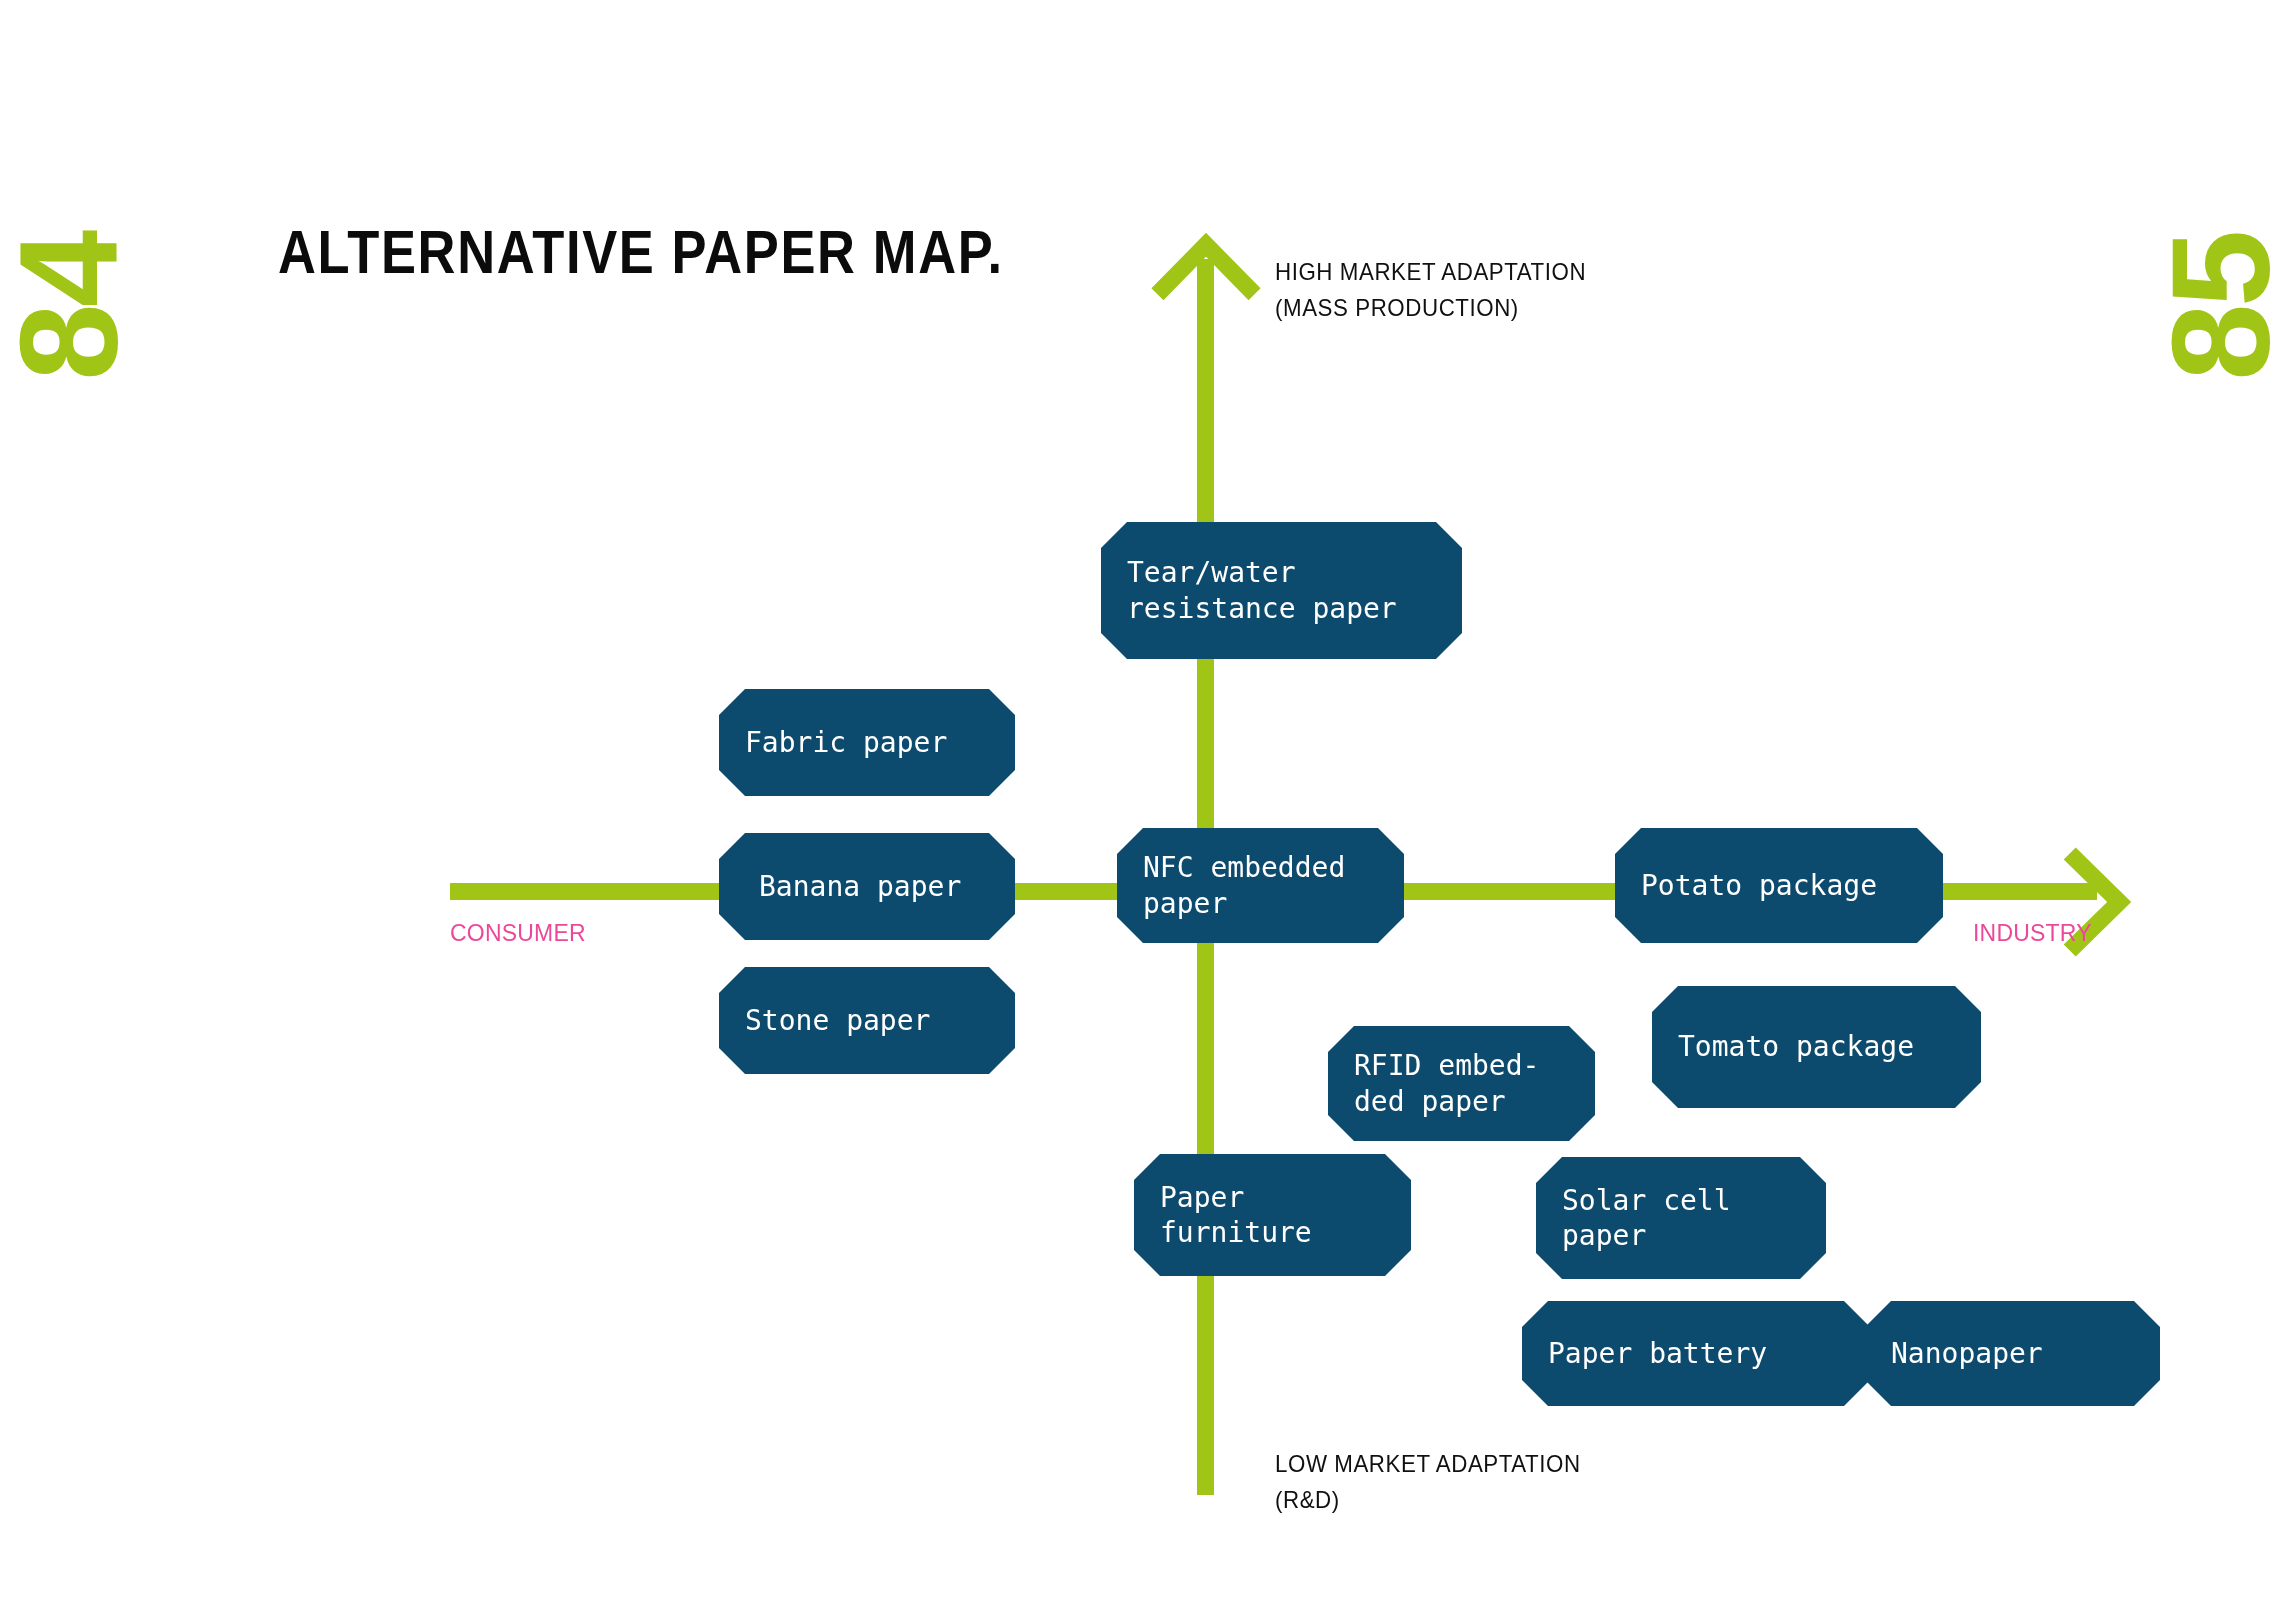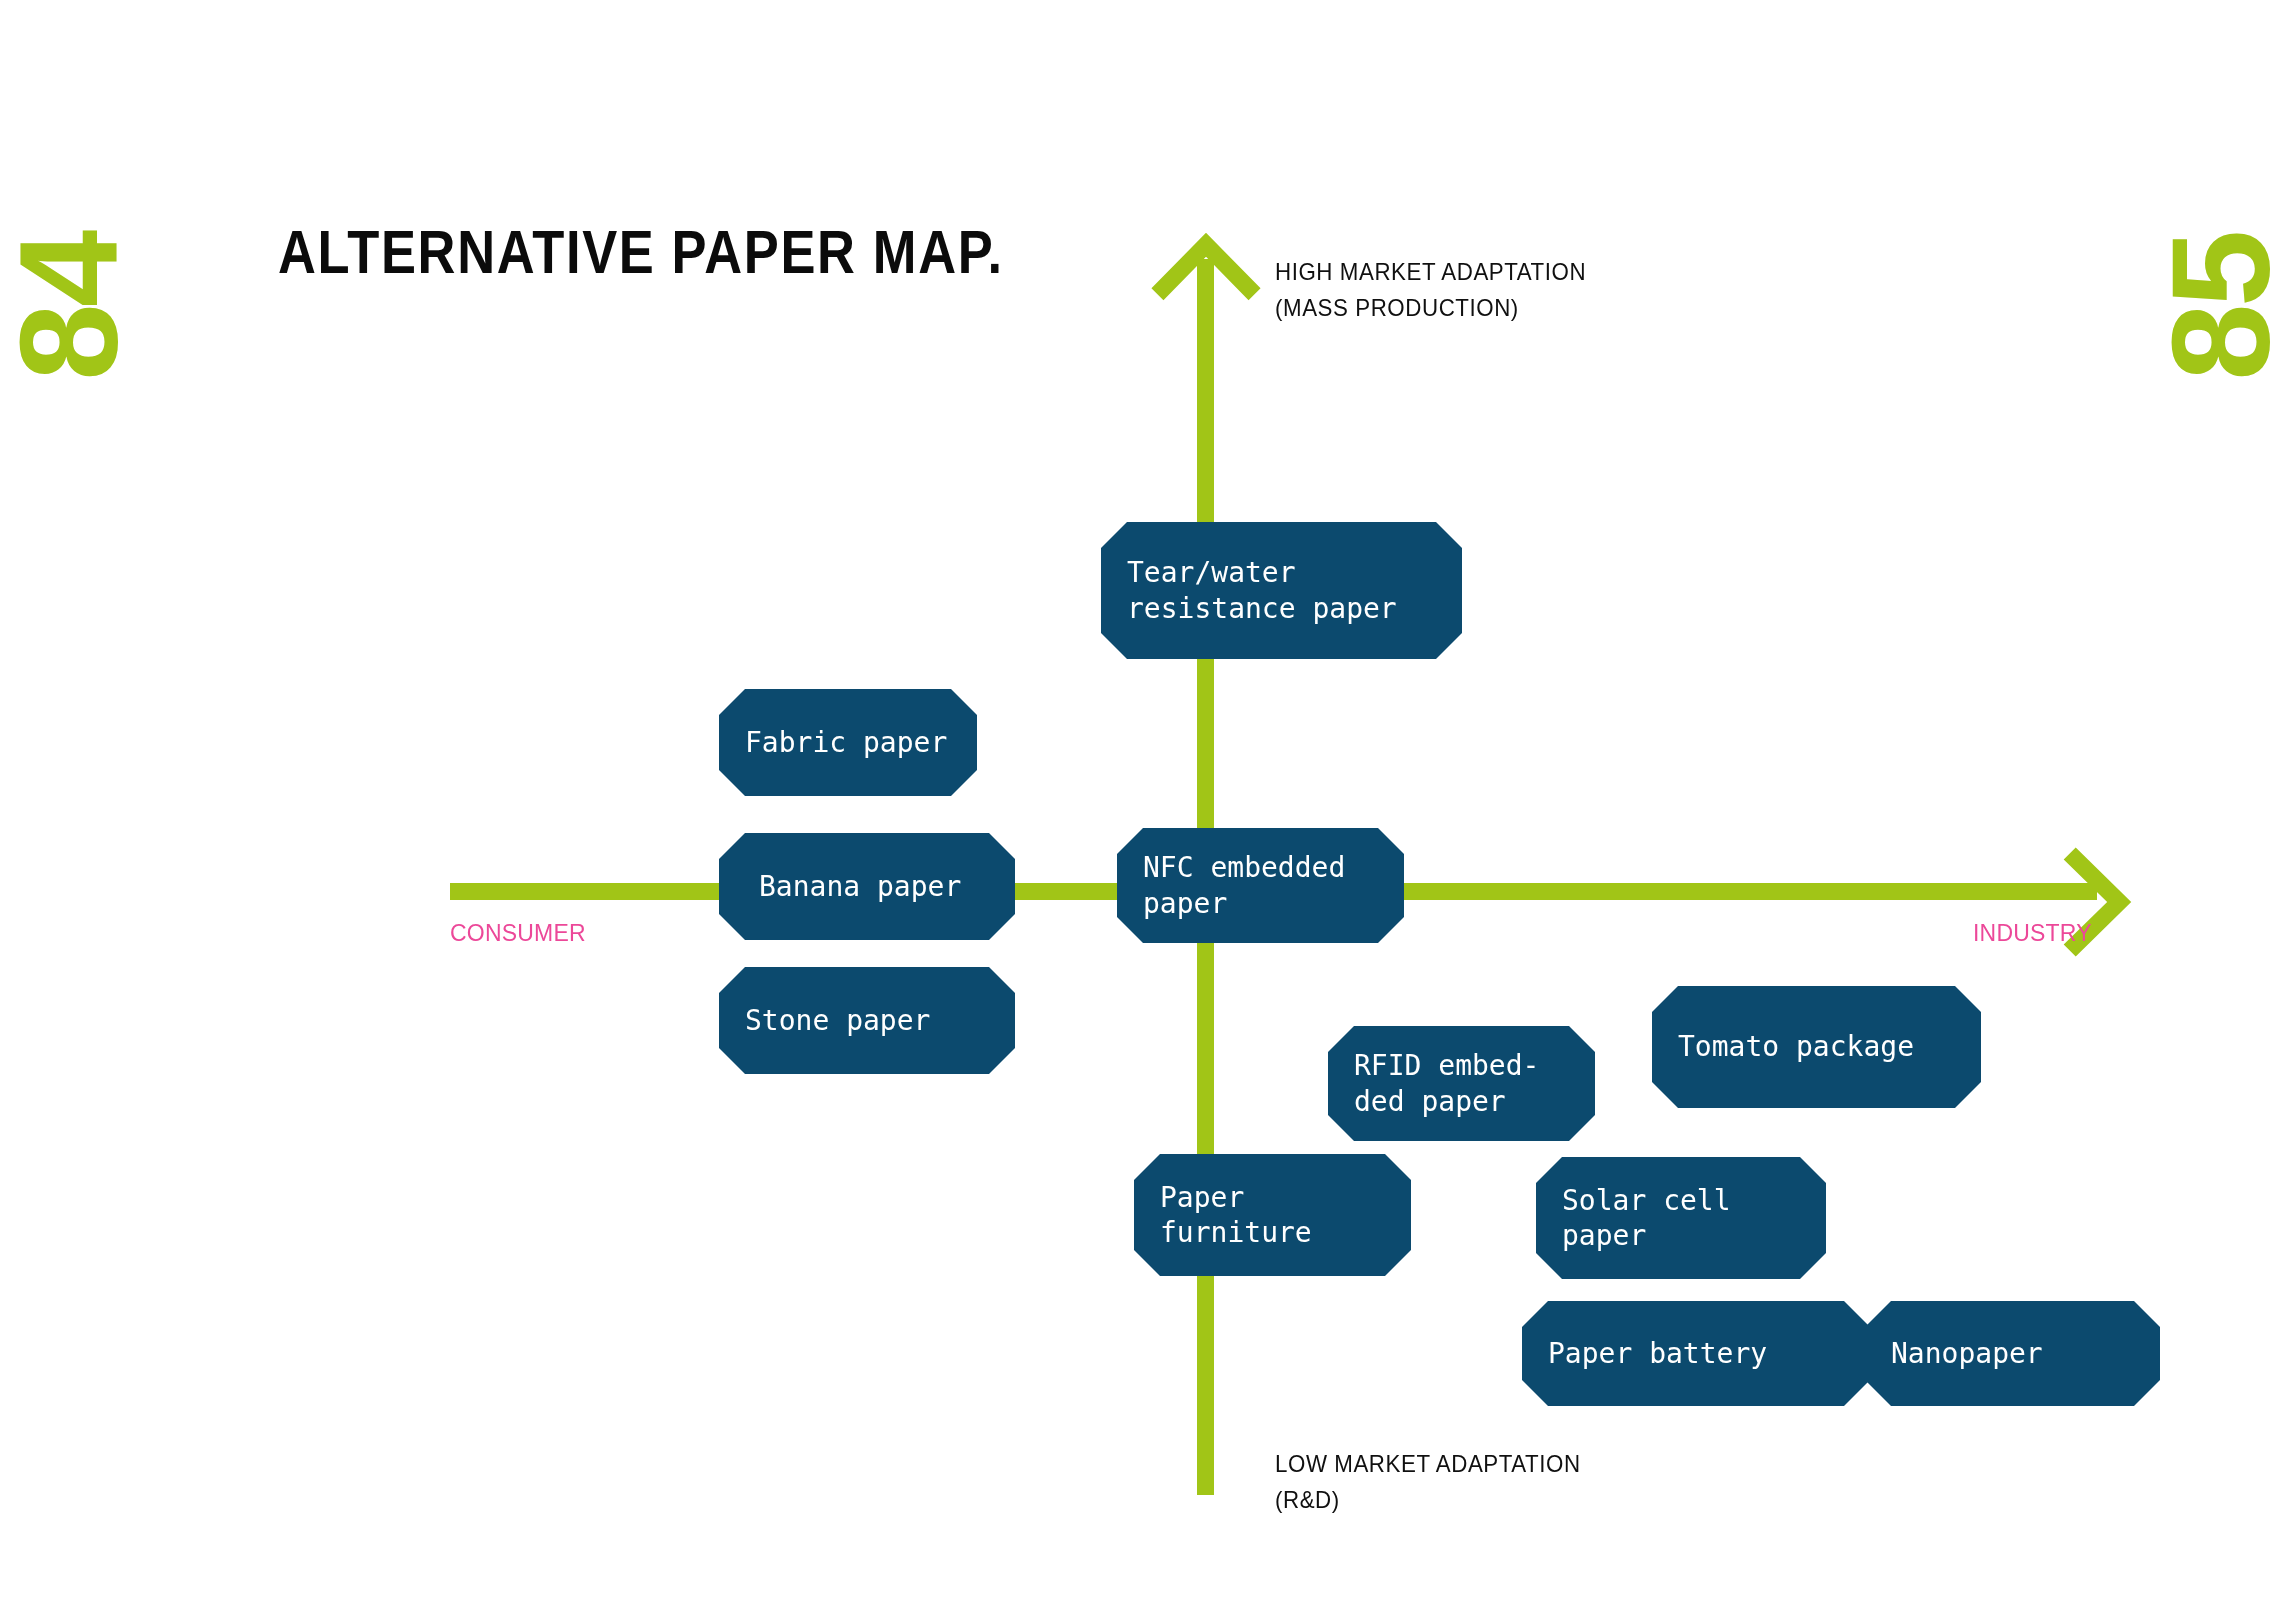--- a/index.html
+++ b/index.html
@@ -133,21 +133,21 @@
       100% calc(100% - 26px), calc(100% - 26px) 100%,
       26px 100%, 0 calc(100% - 26px), 0 26px);
     clip-path: polygon(
       26px 0, calc(100% - 26px) 0, 100% 26px,
       100% calc(100% - 26px), calc(100% - 26px) 100%,
       26px 100%, 0 calc(100% - 26px), 0 26px);
   }
 
   
   #node-0 { left: 1101px; top: 522px; width: 361px;  height: 137px; }
-  #node-1 { left: 719px; top: 689px; width: 258px;  height: 107px; }
+  #node-1 { left: 719px; top: 689px; width: 296px;  height: 107px; }
   #node-2 { left: 719px; top: 833px; width: 296px;  height: 107px; padding-left: 40px; }
   #node-3 { left: 1117px; top: 828px; width: 287px;  height: 115px; }
   #node-4 { left: 1615px; top: 828px; width: 328px;  height: 115px; }
   #node-5 { left: 719px; top: 967px; width: 296px;  height: 107px; }
   #node-6 { left: 1328px; top: 990px; width: 267px;  height: 115px; margin-top: 36px; }
   #node-7 { left: 1652px; top: 986px; width: 329px;  height: 122px; }
   #node-8 { left: 1134px; top: 1154px; width: 277px;  height: 122px; }
   #node-9 { left: 1536px; top: 1157px; width: 290px;  height: 122px; }
   #node-10{ left: 1522px; top: 1301px; width: 348px;  height: 105px; }
   #node-11{ left: 1865px; top: 1301px; width: 295px;  height: 105px; }
@@ -188,20 +188,21 @@
   <div class="axis-endlabel" id="label-consumer">CONSUMER</div>
 
   <div class="axis-endlabel" id="label-industry">INDUSTRY</div>
 
   <div class="node" id="node-0">Tear/water
 resistance paper</div>
   <div class="node" id="node-1">Fabric paper</div>
   <div class="node" id="node-2">Banana paper</div>
   <div class="node" id="node-3">NFC embedded
 paper</div>
+  <div class="node" id="node-4">Potato package</div>
   <div class="node" id="node-5">Stone paper</div>
   <div class="node" id="node-6">RFID embed-
 ded paper</div>
   <div class="node" id="node-7">Tomato package</div>
   <div class="node" id="node-8">Paper
 furniture</div>
   <div class="node" id="node-9">Solar cell
 paper</div>
   <div class="node" id="node-10">Paper battery</div>
   <div class="node" id="node-11">Nanopaper</div>

